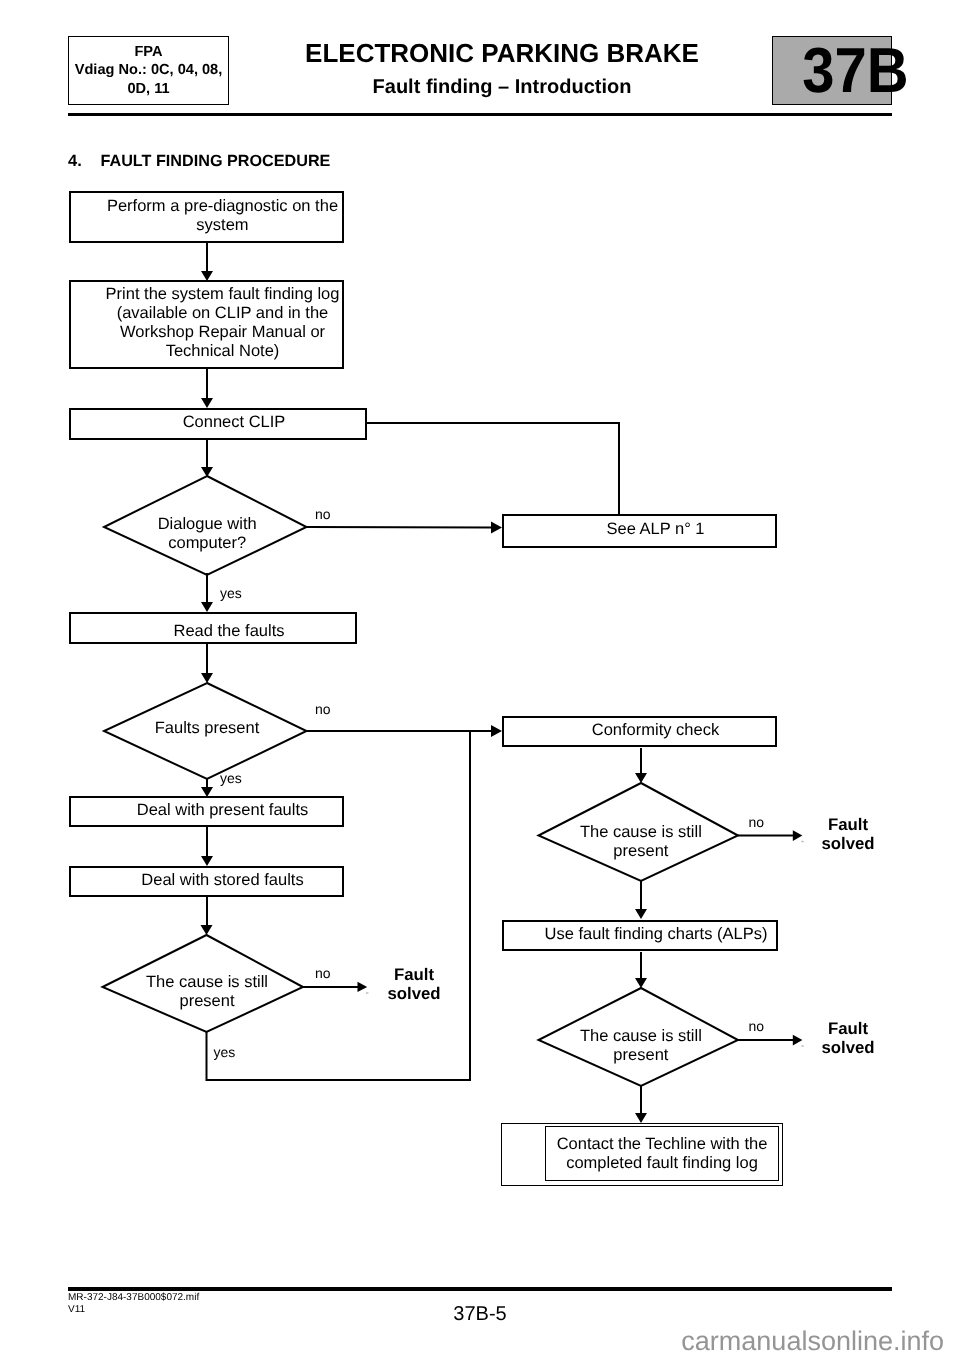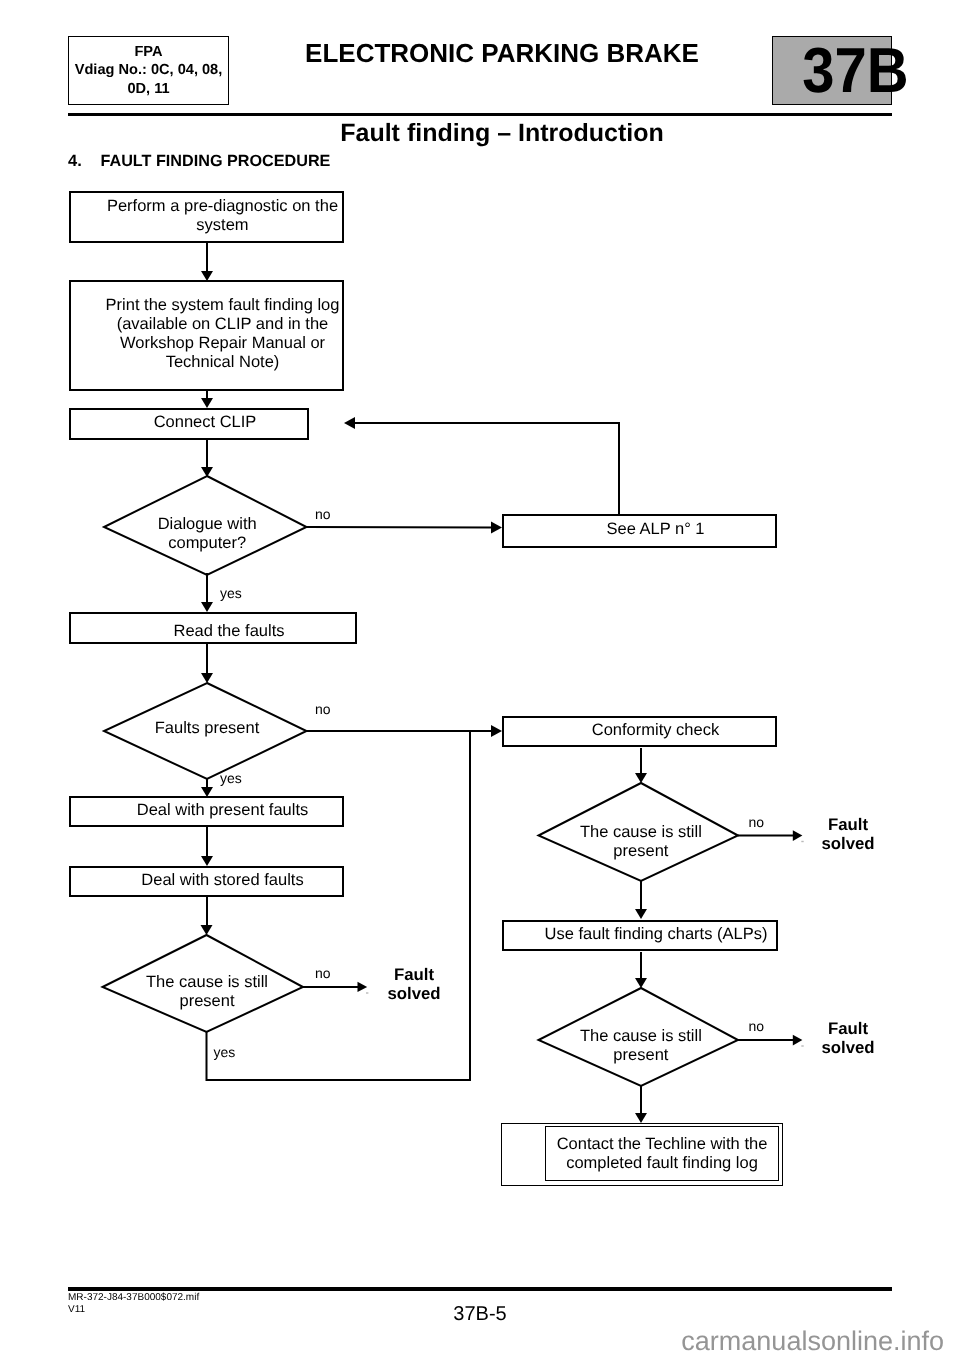--- a/index.html
+++ b/index.html
@@ -9,21 +9,21 @@
   .page{position:absolute;left:0;top:0;width:960px;height:1358px;background:#fff;
         transform:translateZ(0);border-radius:12px;}
 
   
   #fpa-box{position:absolute;left:68px;top:36px;width:161px;height:69px;border:1.5px solid #000;
            box-sizing:border-box;display:flex;align-items:center;justify-content:center;}
   #fpa-box .inner{font-weight:bold;font-size:14.6px;line-height:18.4px;text-align:center;}
   #title-main{position:absolute;left:256px;top:39px;width:492px;text-align:center;
               font-weight:bold;font-size:26px;line-height:28px;}
   #title-sub{position:absolute;left:256px;top:75px;width:492px;text-align:center;
-             font-weight:bold;font-size:25px;line-height:24px;margin-top:46px;}
+             font-weight:bold;font-size:20px;line-height:24px;}
   #badge{position:absolute;left:772px;top:36px;width:120px;height:69px;border:1.5px solid #000;
          box-sizing:border-box;background:#aaaaaa;display:flex;align-items:center;justify-content:center;padding-left:47px;}
   #badge span{font-weight:bold;font-size:58px;line-height:46px;letter-spacing:0px;
          display:block;transform:scaleY(1.1);transform-origin:center;}
   #hrule{position:absolute;left:68px;top:112.8px;width:824px;height:3.4px;background:#000;}
 
   
   #sec-num{position:absolute;left:68px;top:152px;font-weight:bold;font-size:16.5px;line-height:19px;}
   #sec-title{position:absolute;left:100.5px;top:152px;font-weight:bold;font-size:16.2px;line-height:19px;}
 
@@ -144,30 +144,30 @@
         <path d="M641,1086 L641,1113"></path>
         <polygon points="635,1113 647,1113 641,1123" fill="#000" stroke="none"></polygon>
       </g>
     </svg>
 
     <div class="fbox" style="left:69px;top:191px;width:275px;height:52px;">
       <div style="white-space:pre-line">Perform a pre-diagnostic on the
 system</div>
     </div>
 
-    <div class="fbox" style="left:69px;top:280px;width:275px;height:111px;">
+    <div class="fbox" style="left:69px;top:280px;width:275px;height:89px;">
       <div>
         <div>Print the system fault finding log</div>
         <div>(available on CLIP and in the</div>
         <div>Workshop Repair Manual or</div>
         <div>Technical Note)</div>
       </div>
     </div>
 
-    <div class="fbox" style="left:69px;top:408px;width:240px;height:32px;">
+    <div class="fbox" style="left:69px;top:408px;width:298px;height:32px;">
       <div>Connect CLIP</div>
     </div>
 
     <div class="dmtext" style="left:107.2px;top:506.8px;width:200px;height:50px;">
       <div>
         <div>Dialogue with</div>
         <div>computer?</div>
       </div>
     </div>
 

